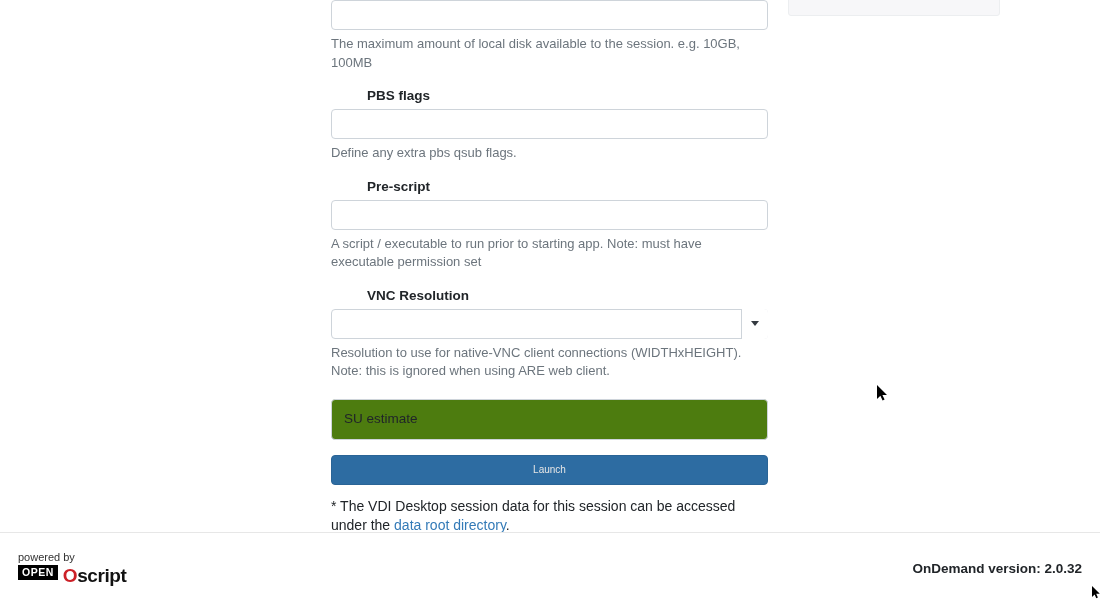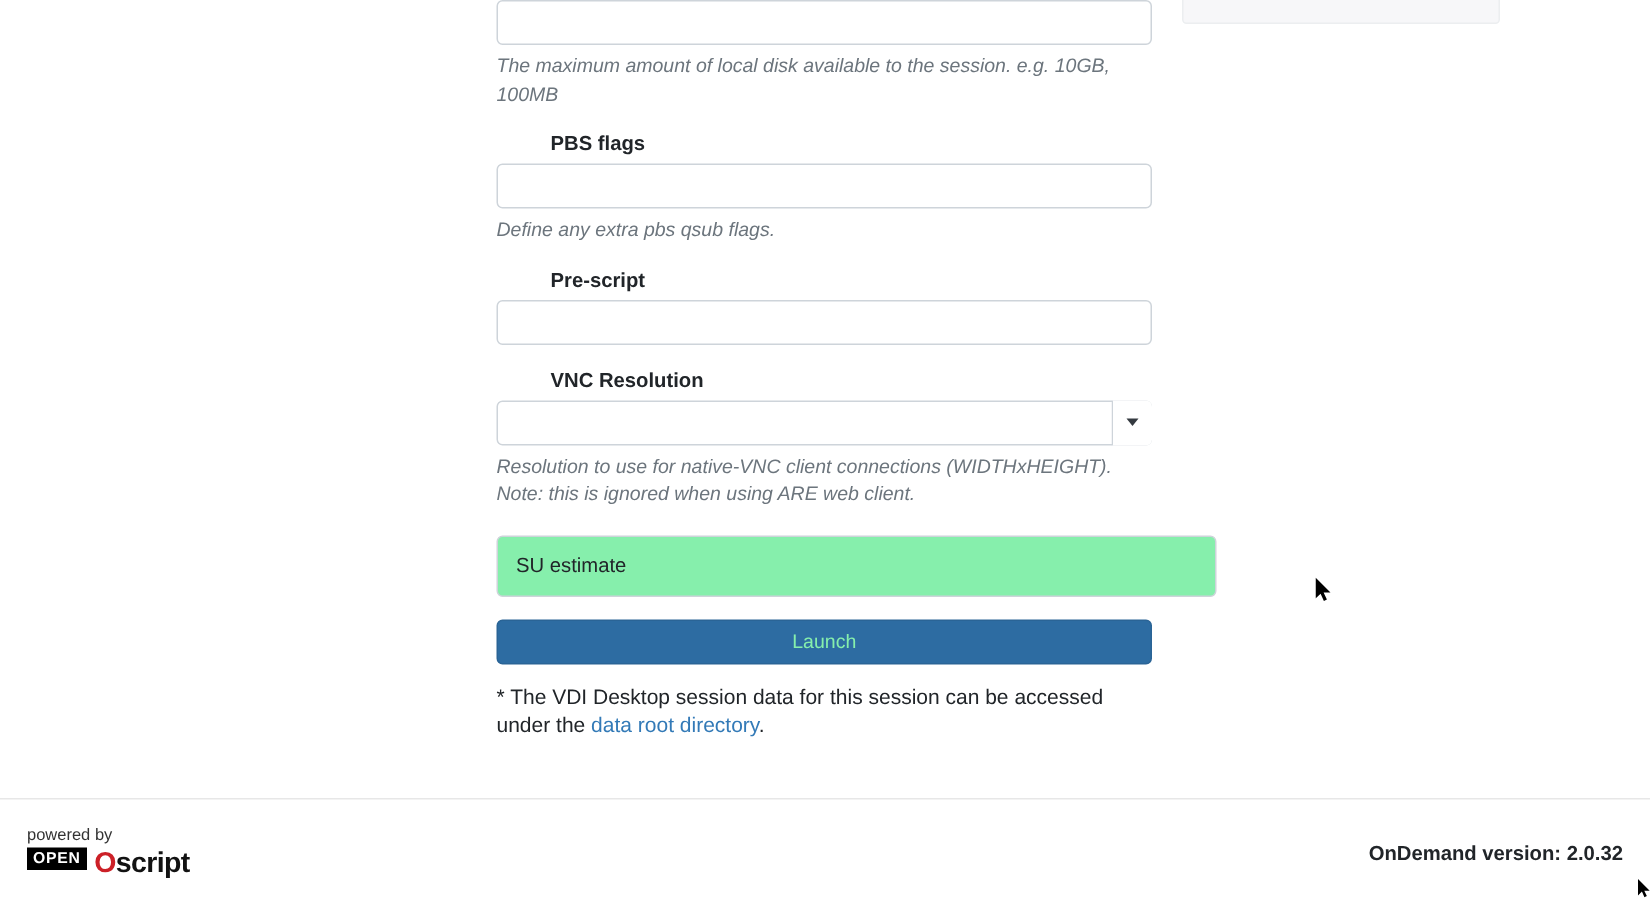--- a/index.html
+++ b/index.html
@@ -50,21 +50,20 @@
     color: #495057;
     font-family: "Liberation Sans", sans-serif;
     outline: none;
   }
   .help-text {
     font-size: 13px;
     line-height: 18.5px;
     color: #6c757d;
     margin: 5px 0 0 0;
     max-width: 437px;
-    font-style: italic;
   }
   .field-label {
     font-size: 13.5px;
     font-weight: bold;
     color: #212529;
     margin: 15px 0 5px 0;
     line-height: 17px;
     padding-left: 36px;
   }
 
@@ -97,25 +96,25 @@
     width: 0;
     height: 0;
     border-left: 4px solid transparent;
     border-right: 4px solid transparent;
     border-top: 5px solid #343a40;
   }
 
   
   .estimate-box {
     box-sizing: border-box;
-    width: 480px;
+    width: 437px;
     margin-top: 18px;
     border: 1px solid #ced4da;
     border-radius: 4px;
-    background: #86efac;
+    background: #4d7c0f;
     padding: 9px 12px 11px 12px;
   }
   .estimate-title {
     font-size: 13.5px;
     color: #212529;
     line-height: 19px;
   }
   .estimate-body {
     font-size: 13.5px;
     color: #212529;
@@ -125,22 +124,22 @@
   .launch-btn {
     box-sizing: border-box;
     display: block;
     width: 437px;
     height: 30px;
     margin-top: 15px;
     background: #2b6cb0;
     background: #2d6ca2;
     border: 1px solid #2a6496;
     border-radius: 4px;
-    color: #86efac;
-    font-size: 13px;
+    color: #e5e5e5;
+    font-size: 10px;
     font-family: "Liberation Sans", sans-serif;
     cursor: pointer;
     line-height: 1;
   }
 
   .footnote {
     margin-top: 12px;
     font-size: 14px;
     line-height: 19px;
     color: #212529;
@@ -236,20 +235,21 @@
 
     <input class="field-input" type="text" value="" style="">
     <p class="help-text">The maximum amount of local disk available to the session. e.g. 10GB, 100MB</p>
 
     <div class="field-label">PBS flags</div>
     <input class="field-input" type="text" value="" style="">
     <p class="help-text">Define any extra pbs qsub flags.</p>
 
     <div class="field-label">Pre-script</div>
     <input class="field-input" type="text" value="" style="">
+    <p class="help-text">A script / executable to run prior to starting app. Note: must have executable permission set</p>
 
     <div class="field-label">VNC Resolution</div>
     <div class="select-wrap">
       <input class="field-input" type="text" value="" style="">
       <div class="select-caret">
         <span class="caret-glyph"></span>
       </div>
     </div>
     <p class="help-text">Resolution to use for native-VNC client connections (WIDTHxHEIGHT). Note: this is ignored when using ARE web client.</p>
 

